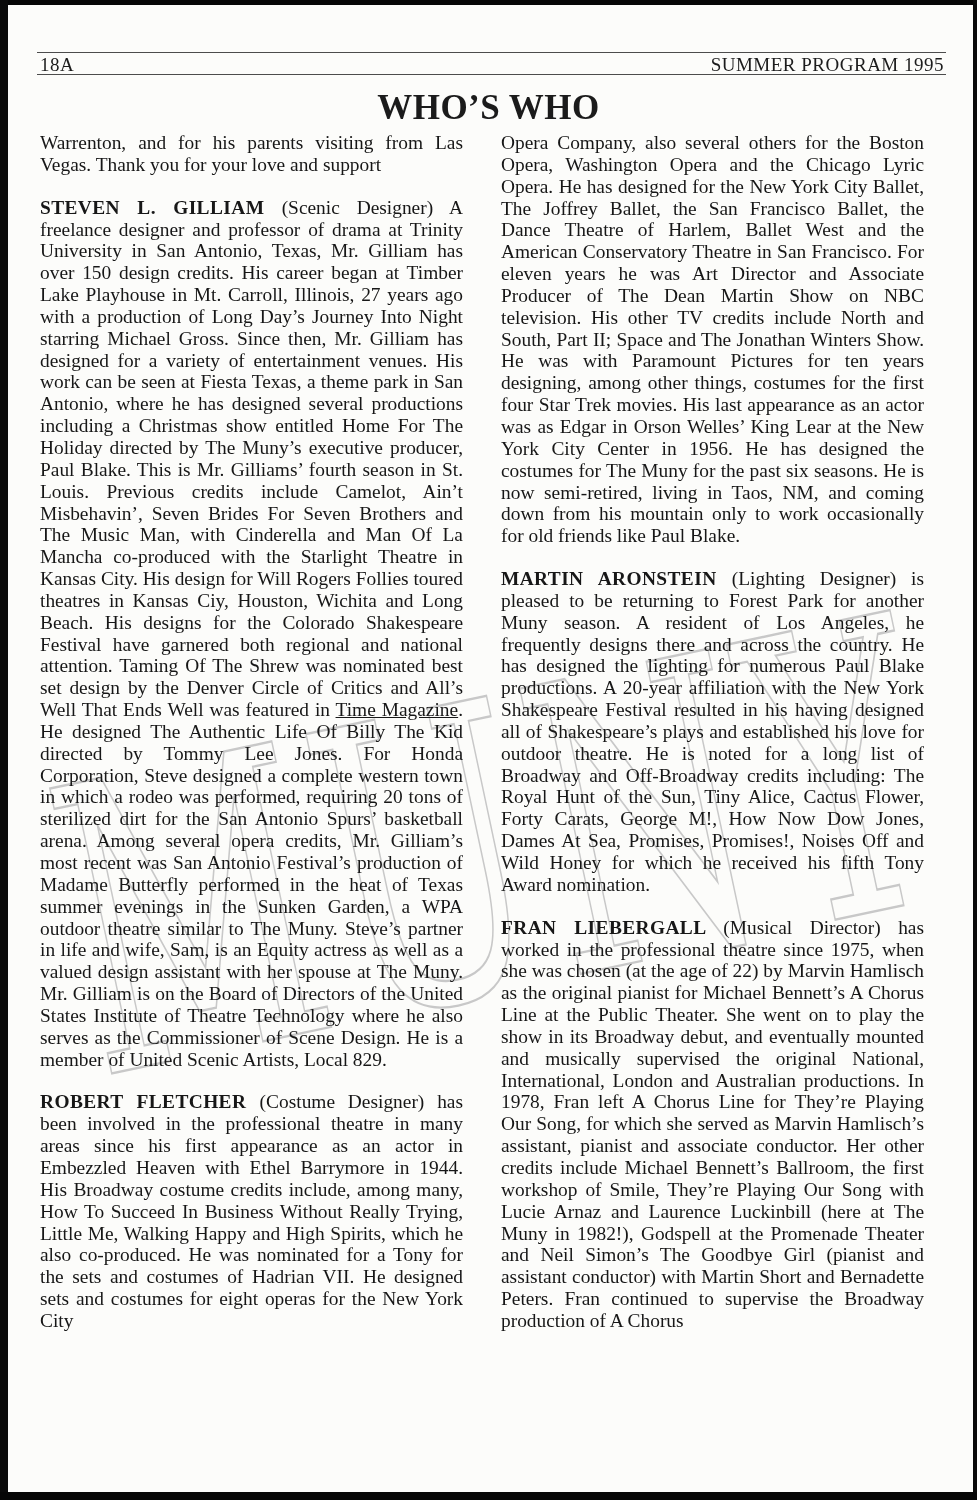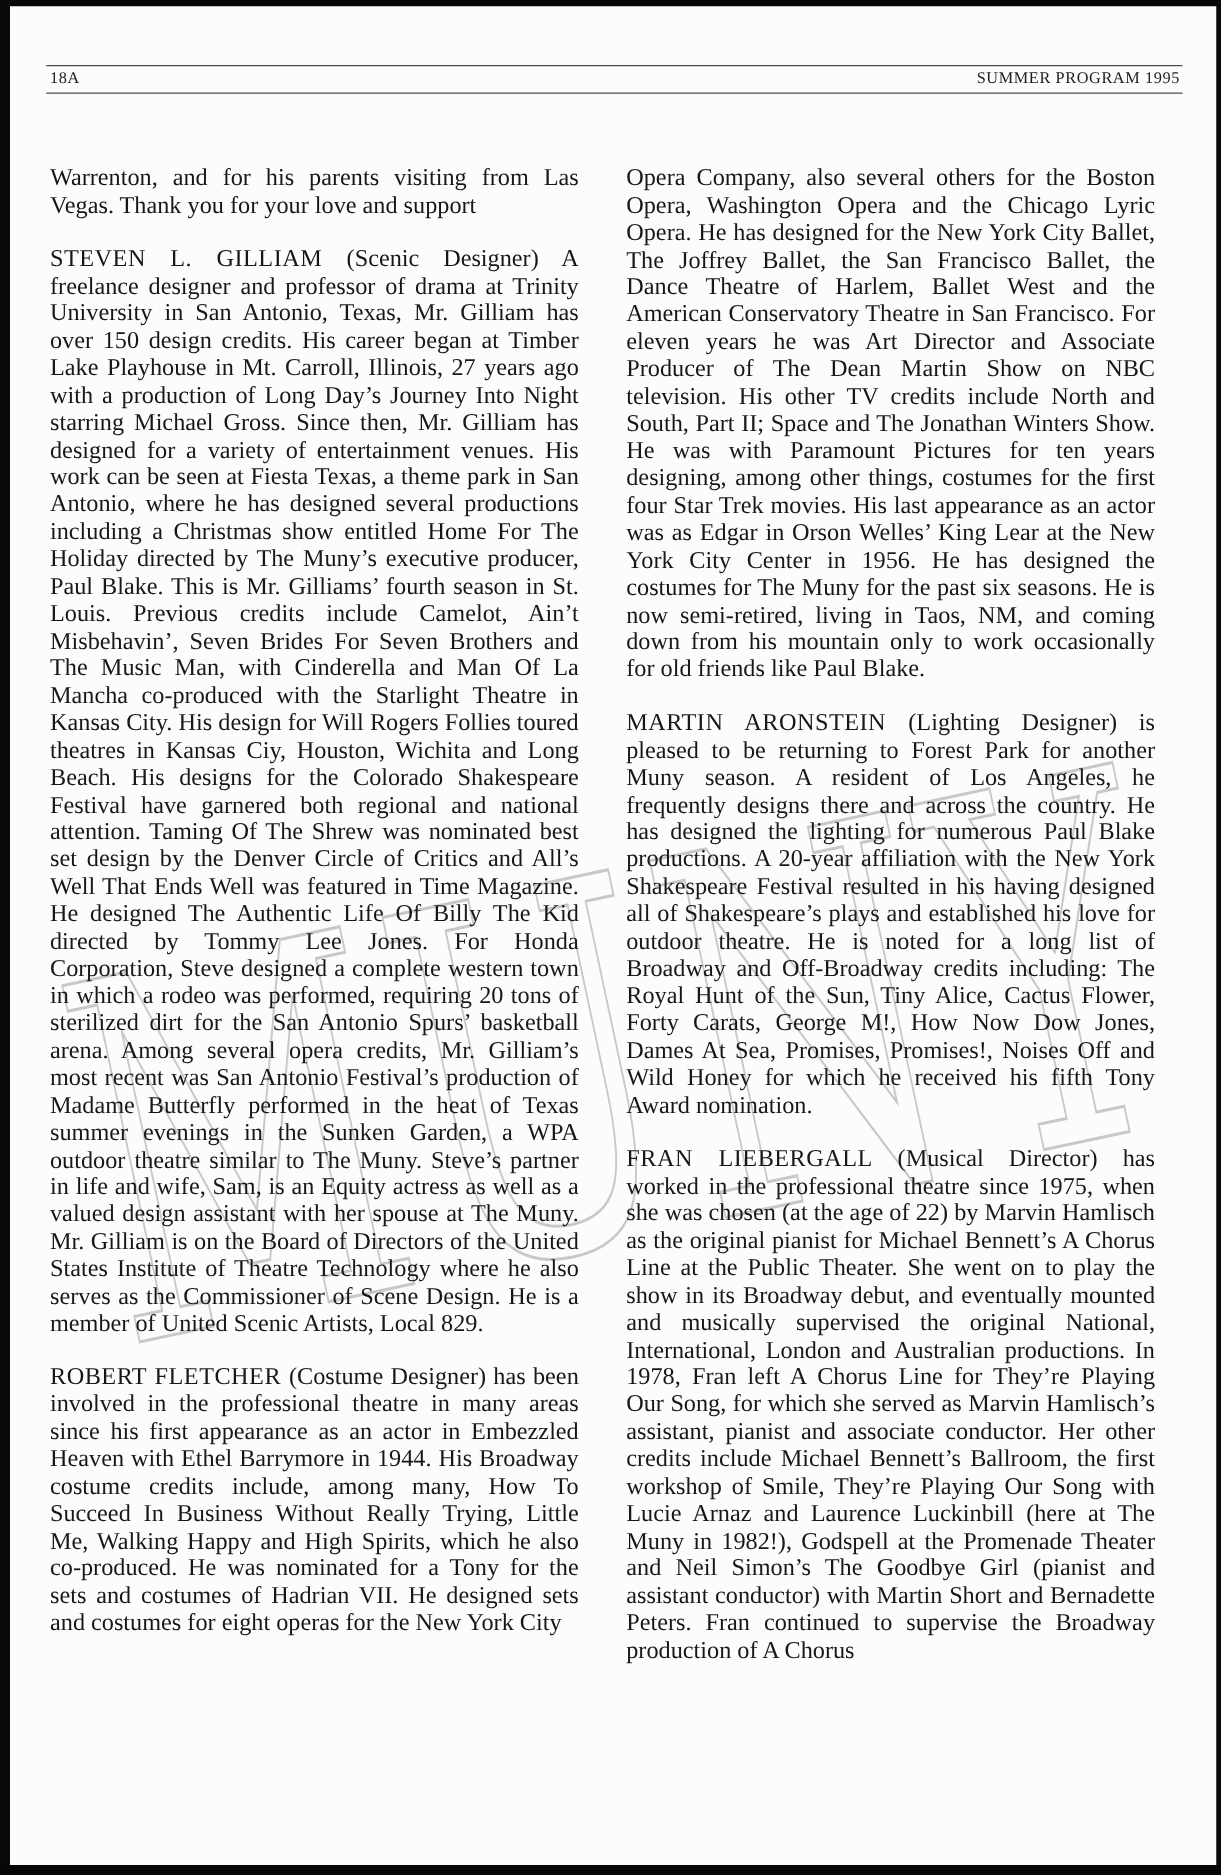--- a/index.html
+++ b/index.html
@@ -17,21 +17,21 @@
   .edge-right{position:absolute;top:0;right:0;bottom:0;width:4px;background:#0a0a0a;}
   .edge-bottom{position:absolute;bottom:0;left:0;right:0;height:8px;background:#060606;}
 
   
   .rule{position:absolute;left:37px;right:31px;height:0;border-top:1.6px solid #4c4c4c;}
   .rule-top{top:52px;}
   .rule-bottom{top:74px;}
   .header-row{
     position:absolute;top:54px;left:40px;right:33px;
     display:flex;justify-content:space-between;align-items:center;
-    font-size:13px;letter-spacing:0.5px;color:#1c1c1c;
+    font-size:19px;letter-spacing:0.5px;color:#1c1c1c;
   }
 
   .page-title{
     position:absolute;top:88px;left:0;right:0;
     text-align:center;
     font-size:35px;font-weight:bold;letter-spacing:0.5px;
     color:#1b1b1b;
   }
 
   
@@ -43,23 +43,23 @@
     display:flex;gap:38px;z-index:1;
   }
   .col{width:423px;}
   .para{
     margin:0 0 21px 0;
     font-size:19.4px;line-height:21.85px;
     text-align:justify;
     text-justify:inter-word;
   }
   .para:last-child{margin-bottom:0;}
-  .seg-b{font-weight:normal;letter-spacing:0.4px;}
+  .seg-b{font-weight:bold;letter-spacing:0.4px;}
   .seg-i{}
-  .seg-u{}
+  .seg-u{text-decoration:underline;}
 </style>
 </head>
 <body>
 
 <div class="page">
 
   <div class="edge-top"></div>
   <div class="edge-left"></div>
   <div class="edge-right"></div>
   <div class="edge-bottom"></div>
@@ -68,20 +68,21 @@
     <text x="500" y="560" text-anchor="middle" font-family="DejaVu Serif, serif" font-size="400" letter-spacing="18" textLength="880" lengthAdjust="spacingAndGlyphs" fill="none" stroke="#c8c8c8" stroke-width="2.4" transform="rotate(-12 490 420)">MUNY</text>
   </svg>
 
   <div class="rule rule-top"></div>
   <div class="header-row">
     <span>18A</span>
     <span>SUMMER PROGRAM 1995</span>
   </div>
   <div class="rule rule-bottom"></div>
 
+  <div class="page-title">WHO’S WHO</div>
 
   <div class="columns">
     <div class="col">
         <p class="para"><span>Warrenton, and for his parents visiting from Las Vegas. Thank you for your love and support</span></p>
         <p class="para"><span class="seg-b">STEVEN L. GILLIAM </span><span class="seg-i">(Scenic Designer)</span><span>  A freelance designer and professor of drama at Trinity University in San Antonio, Texas, Mr. Gilliam has over 150 design credits. His career began at Timber Lake Playhouse in Mt. Carroll, Illinois, 27 years ago with a production of </span><span class="seg-i">Long Day’s Journey Into Night</span><span> starring Michael Gross. Since then, Mr. Gilliam has designed for a variety of entertainment venues. His work can be seen at Fiesta Texas, a theme park in San Antonio, where he has designed several productions including a Christmas show entitled </span><span class="seg-i">Home For The Holiday</span><span> directed by The Muny’s executive producer, Paul Blake. This is Mr. Gilliams’ fourth season in St. Louis. Previous credits include </span><span class="seg-i">Camelot, Ain’t Misbehavin’, Seven Brides For Seven Brothers</span><span> and </span><span class="seg-i">The Music Man</span><span>, with </span><span class="seg-i">Cinderella</span><span> and </span><span class="seg-i">Man Of La Mancha</span><span> co-produced with the Starlight Theatre in Kansas City. His design for </span><span class="seg-i">Will Rogers Follies</span><span> toured theatres in Kansas Ciy, Houston, Wichita and Long Beach. His designs for the Colorado Shakespeare Festival have garnered both regional and national attention. </span><span class="seg-i">Taming Of The Shrew</span><span> was nominated best set design by the Denver Circle of Critics and </span><span class="seg-i">All’s Well That Ends Well</span><span> was featured in </span><span class="seg-u">Time Magazine</span><span>. He designed </span><span class="seg-i">The Authentic Life Of Billy The Kid</span><span> directed by Tommy Lee Jones. For Honda Corporation, Steve designed a complete western town in which a rodeo was performed, requiring 20 tons of sterilized dirt for the San Antonio Spurs’ basketball arena. Among several opera credits, Mr. Gilliam’s most recent was San Antonio Festival’s production of </span><span class="seg-i">Madame Butterfly</span><span> performed in the heat of Texas summer evenings in the Sunken Garden, a WPA outdoor theatre similar to The Muny. Steve’s partner in life and wife, Sam, is an Equity actress as well as a valued design assistant with her spouse at The Muny. Mr. Gilliam is on the Board of Directors of the United States Institute of Theatre Technology where he also serves as the Commissioner of Scene Design. He is a member of United Scenic Artists, Local 829.</span></p>
         <p class="para"><span class="seg-b">ROBERT FLETCHER </span><span class="seg-i">(Costume Designer)</span><span> has been involved in the professional theatre in many areas since his first appearance as an actor in </span><span class="seg-i">Embezzled Heaven</span><span> with Ethel Barrymore in 1944. His Broadway costume credits include, among many, </span><span class="seg-i">How To Succeed In Business Without Really Trying, Little Me, Walking Happy and High Spirits,</span><span> which he also co-produced. He was nominated for a Tony for the sets and costumes of </span><span class="seg-i">Hadrian VII</span><span>. He designed sets and costumes for eight operas for the New York City</span></p>
       </div>
     <div class="col">
         <p class="para"><span>Opera Company, also several others for the Boston Opera, Washington Opera and the Chicago Lyric Opera. He has designed for the New York City Ballet, The Joffrey Ballet, the San Francisco Ballet, the Dance Theatre of Harlem, Ballet West and the American Conservatory Theatre in San Francisco. For eleven years he was Art Director and Associate Producer of </span><span class="seg-i">The Dean Martin Show</span><span> on NBC television. His other TV credits include </span><span class="seg-i">North and South, Part II; Space</span><span> and </span><span class="seg-i">The Jonathan Winters Show</span><span>. He was with Paramount Pictures for ten years designing, among other things, costumes for the first four </span><span class="seg-i">Star Trek</span><span> movies. His last appearance as an actor was as Edgar in Orson Welles’ </span><span class="seg-i">King Lear</span><span> at the New York City Center in 1956. He has designed the costumes for The Muny for the past six seasons. He is now semi-retired, living in Taos, NM, and coming down from his mountain only to work occasionally for old friends like Paul Blake.</span></p>
         <p class="para"><span class="seg-b">MARTIN ARONSTEIN </span><span class="seg-i">(Lighting Designer)</span><span> is pleased to be returning to Forest Park for another Muny season. A resident of Los Angeles, he frequently designs there and across the country. He has designed the lighting for numerous Paul Blake productions. A 20-year affiliation with the New York Shakespeare Festival resulted in his having designed all of Shakespeare’s plays and established his love for outdoor theatre. He is noted for a long list of Broadway and Off-Broadway credits including:  </span><span class="seg-i">The Royal Hunt of the Sun, Tiny Alice, Cactus Flower, Forty Carats, George M!, How Now Dow Jones, Dames At Sea, Promises, Promises!, Noises Off</span><span> and </span><span class="seg-i">Wild Honey</span><span> for which he received his fifth Tony Award nomination.</span></p>

